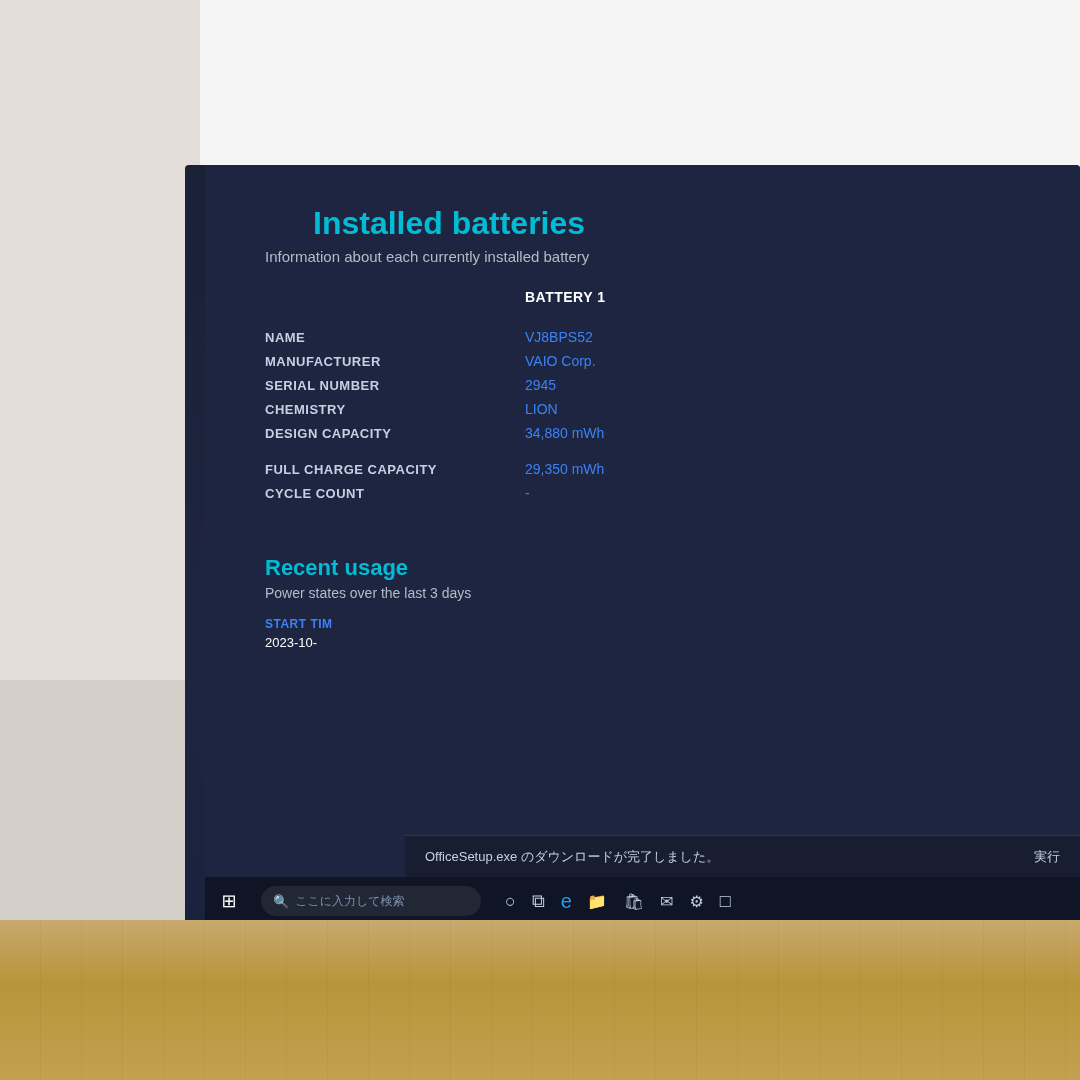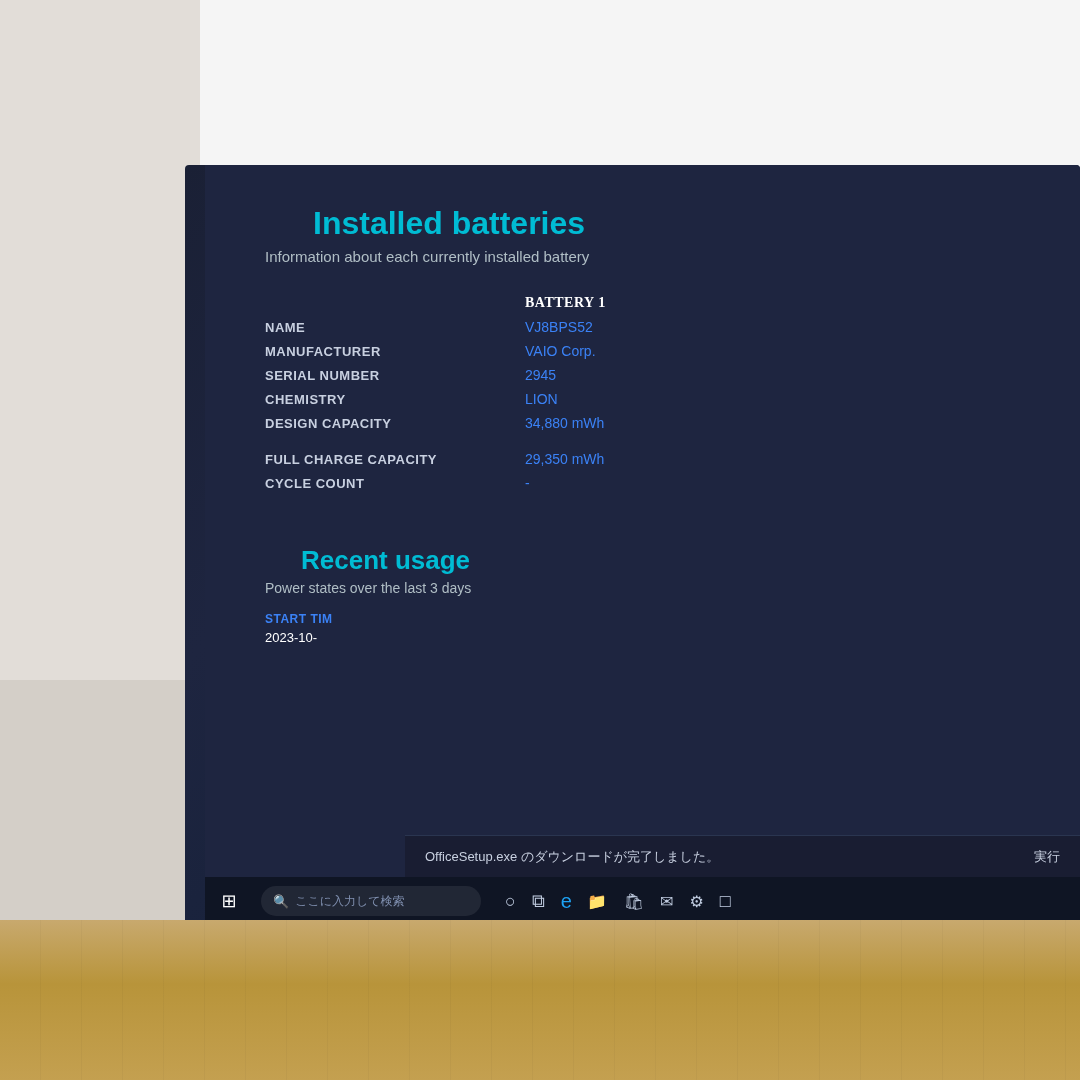--- a/index.html
+++ b/index.html
@@ -91,34 +91,33 @@
       font-size: 32px;
       font-weight: 700;
       color: #00bcd4;
       margin-bottom: 6px;
       margin-left: 48px;
     }
 
     .section-subtitle {
       font-size: 15px;
       color: #b0bec5;
-      margin-bottom: 30px;
+      margin-bottom: 24px;
     }
 
     .battery-table {
       width: 100%;
       margin-top: 10px;
     }
 
     .battery-header {
       display: grid;
       grid-template-columns: 260px 1fr;
-      margin-bottom: 4px;
+      margin-bottom: 20px;
       margin-left: 0;
-      font-family: Liberation Serif, serif;
     }
 
     .battery-header-label {
       grid-column: 2;
       font-size: 14px;
       font-weight: 700;
       color: #ffffff;
       letter-spacing: 0.5px;
     }
 
@@ -145,25 +144,24 @@
       font-size: 14px;
       color: #3b82f6;
       font-weight: 400;
     }
 
     .recent-section {
       margin-top: 50px;
     }
 
     .recent-title {
-      font-size: 26px;
+      font-size: 22px;
       font-weight: 600;
       color: #00bcd4;
       margin-bottom: 4px;
-      margin-left: 36px;
     }
 
     .recent-subtitle {
       font-size: 14px;
       color: #b0bec5;
       margin-bottom: 16px;
     }
 
     .recent-table-header {
       display: flex;

